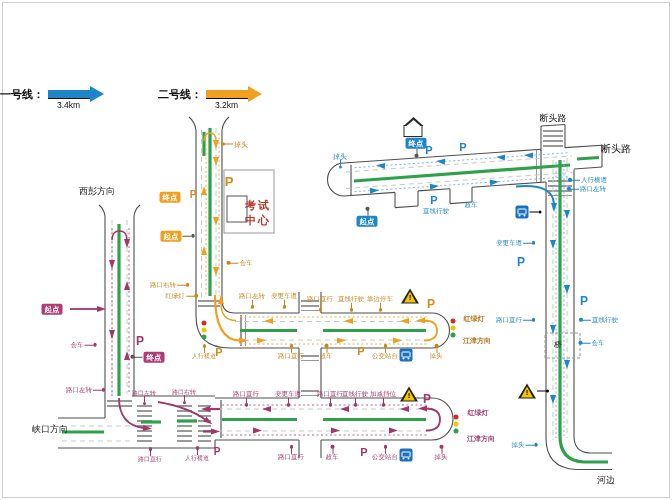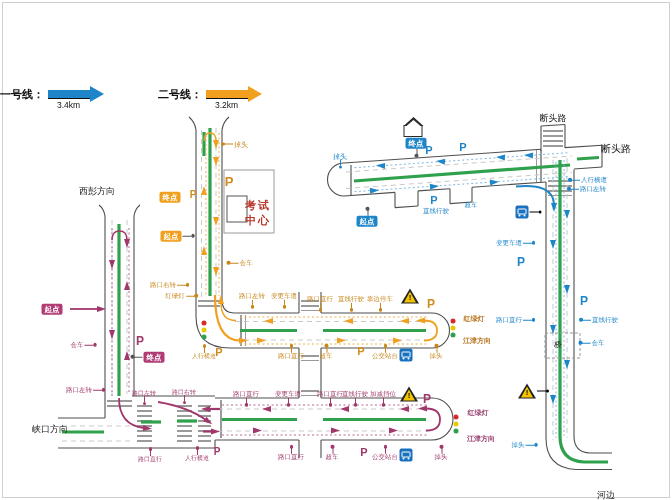--- a/index.html
+++ b/index.html
@@ -304,21 +304,21 @@
       <path d="M112,240 Q112,231 119.5,231 Q127,231 127,240" fill="none" stroke="#a0386b" stroke-width="1.4"></path>
       <use href="#aw" transform="translate(127,244) rotate(90)"></use>
       <path d="M70,309 L100,309" stroke="#a0386b" stroke-width="1.8"></path>
       <use href="#aw" transform="translate(102,309)"></use>
     </g>
   </svg>
 
   <div id="marks">
       <div class="mk text k" style="left: 97px; top: 191px; font-size: 9px;">西彭方向</div>
       <div class="mk text k" style="left: 50px; top: 429px; font-size: 9px;">峡口方向</div>
-      <div class="mk text k" style="left: 606px; top: 480px; font-size: 9px; margin-top: 15px;">河边</div>
+      <div class="mk text k" style="left: 606px; top: 480px; font-size: 9px;">河边</div>
       <div class="mk text kb" style="left: 553px; top: 118px; font-size: 9px;">断头路</div>
       <div class="mk text kb" style="left: 616px; top: 149px; font-size: 10px;">断头路</div>
       <div class="mk text k" style="left: 558px; top: 345px; font-size: 8px;">桥</div>
       <div class="mk text b" style="left: 340px; top: 156px; font-size: 7px;">掉头<s class="ptr d"></s></div>
       <div class="mk text Pb" style="left: 429px; top: 150px; font-size: 11px;">P</div>
       <div class="mk text Pb" style="left: 463px; top: 147px; font-size: 11px;">P</div>
       <div class="mk text Pb" style="left: 434px; top: 200px; font-size: 11px;">P</div>
       <div class="mk text b" style="left: 436px; top: 211px; font-size: 6.5px;">直线行驶</div>
       <div class="mk text b" style="left: 471px; top: 205px; font-size: 6.5px;">超车</div>
       <div class="mk text b" style="left: 594px; top: 180px; font-size: 6.5px;">人行横道<s class="ptr l"></s></div>

